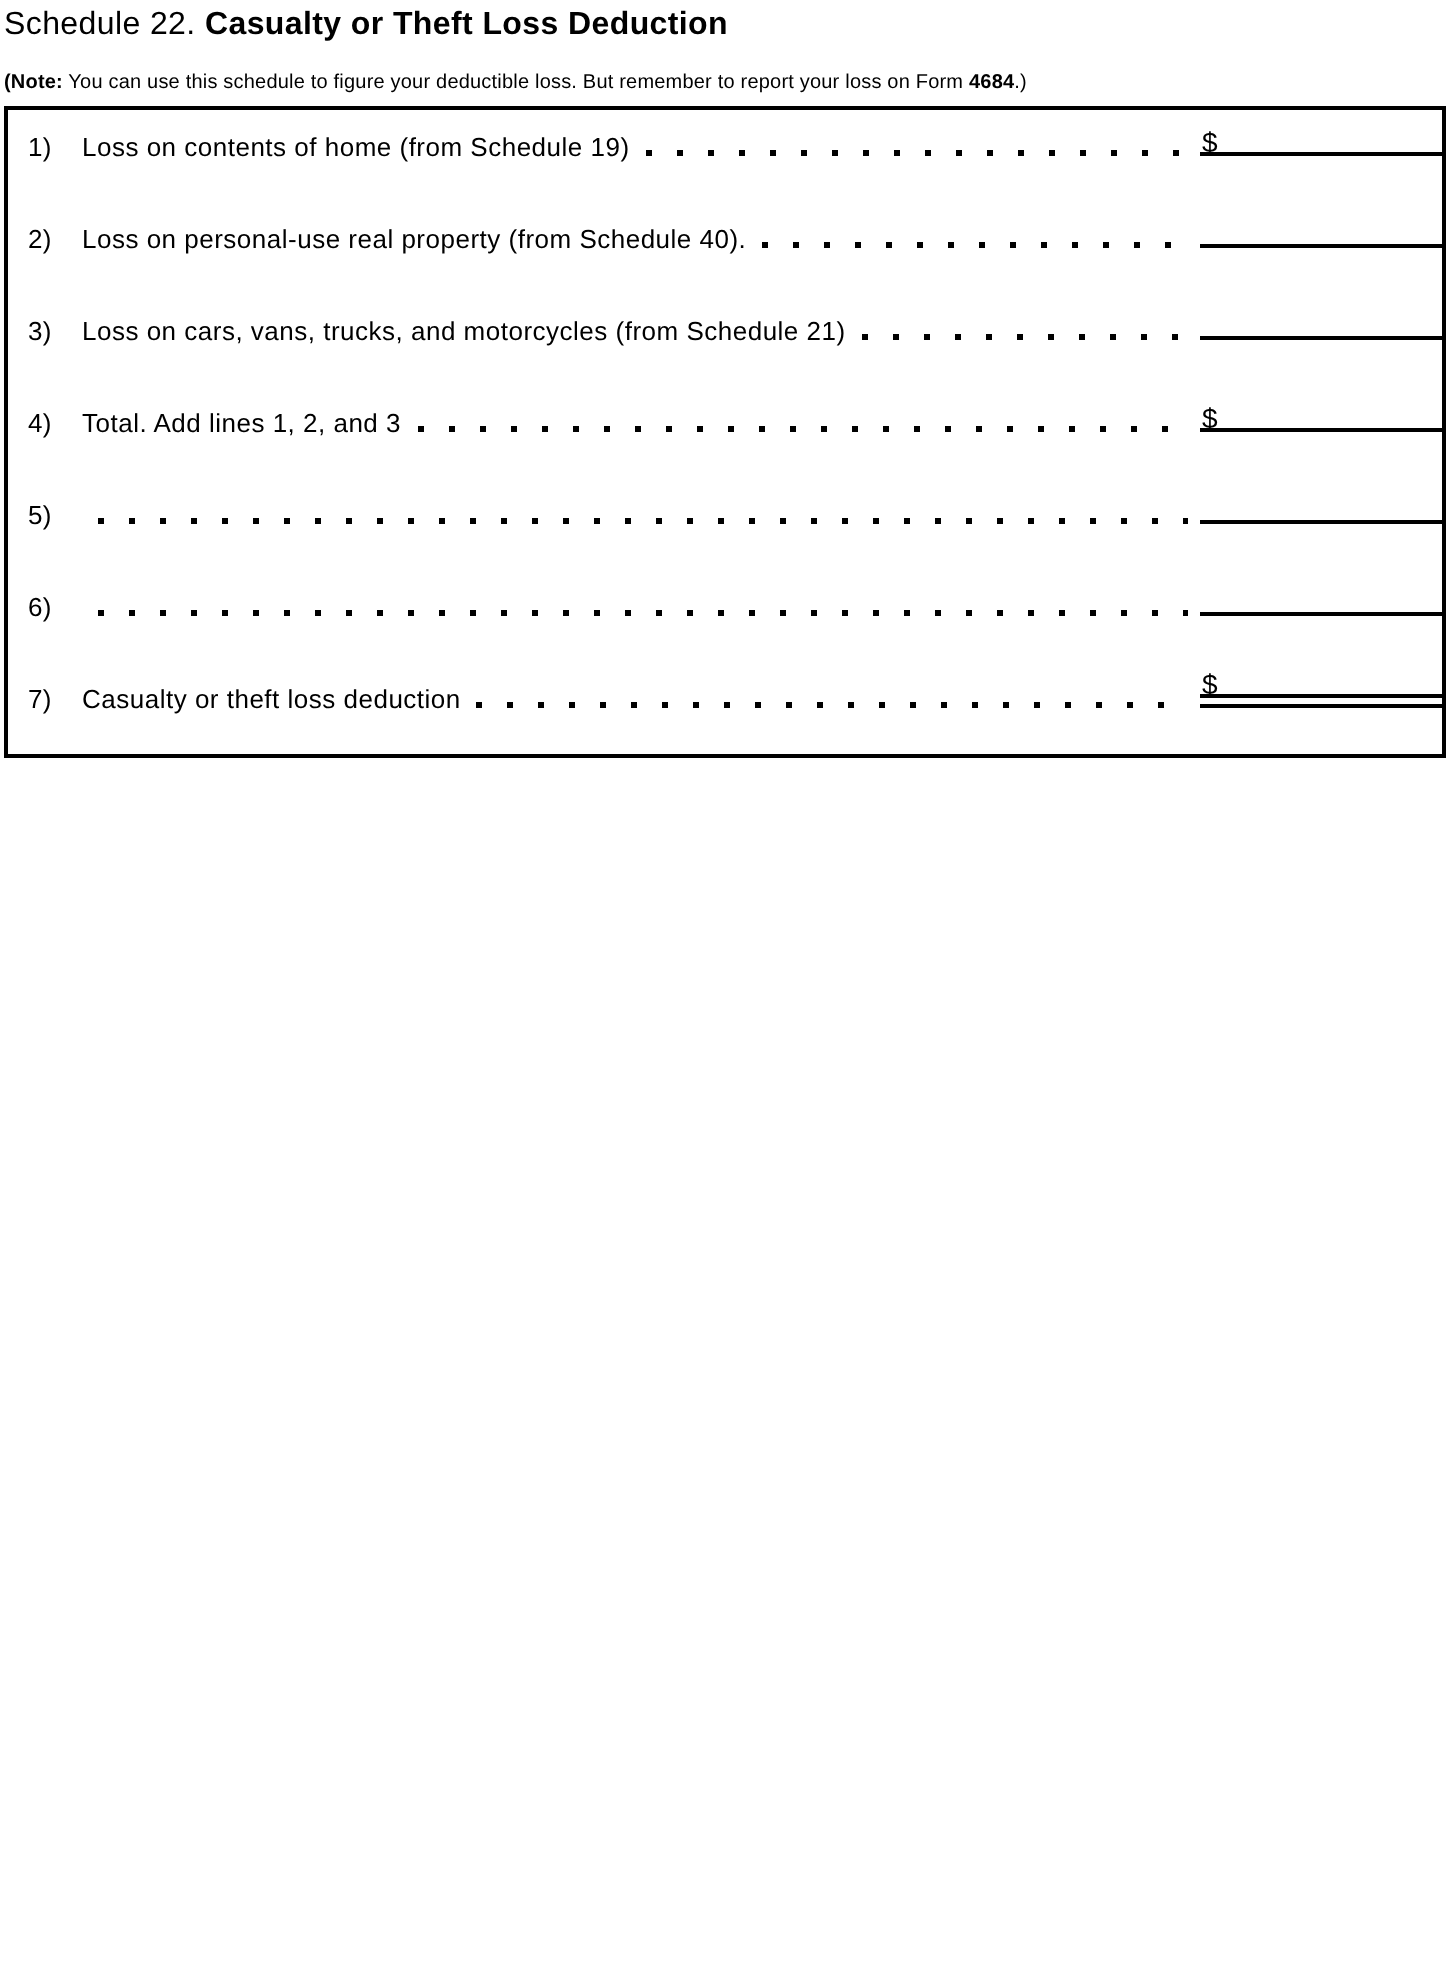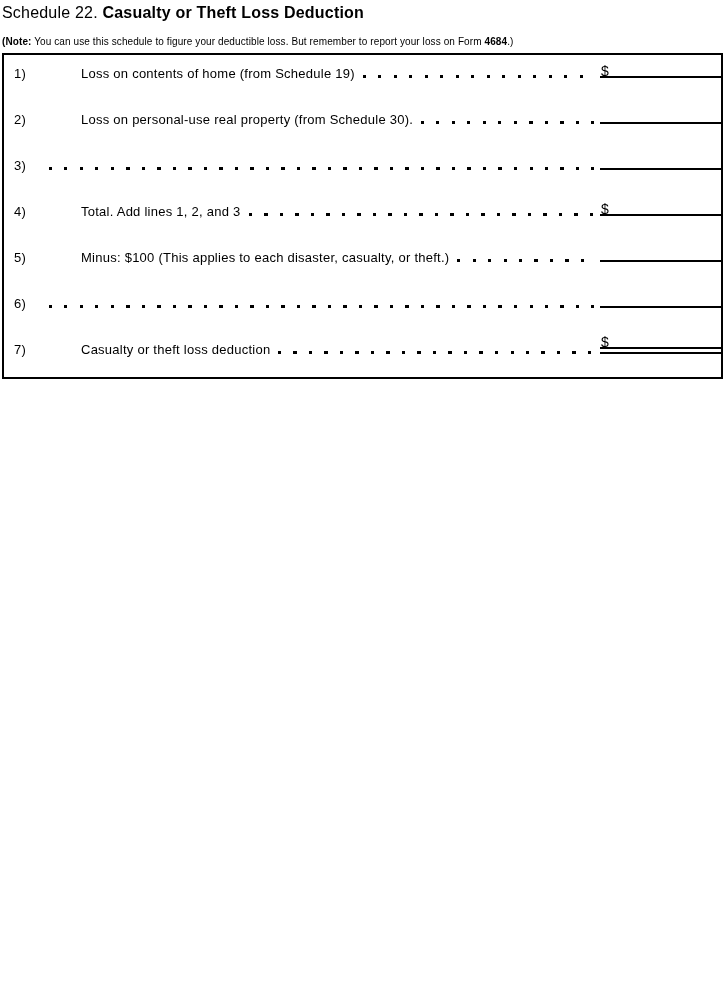--- a/index.html
+++ b/index.html
@@ -22,21 +22,21 @@
     border: 2px solid #000;
     background: #fff;
   }
   .row {
     display: flex;
     align-items: baseline;
     height: 46px;
     padding: 11px 0 0 10px;
   }
   .num { flex: 0 0 27px; font-size: 13px; letter-spacing: 0.2px; }
-  .label { font-size: 13px; letter-spacing: 0.25px; white-space: nowrap; margin-left: 40px; }
+  .label { font-size: 13px; letter-spacing: 0.25px; white-space: nowrap; }
   .label b { font-weight: normal; }
   .leader {
     flex: 1 1 auto;
     height: 3px;
     margin: 0 6px 0 8px;
     background-image: repeating-linear-gradient(90deg, #000 0, #000 3px, transparent 3px, transparent 15.5px);
   }
   .answer {
     flex: 0 0 121px;
     position: relative;
@@ -72,47 +72,47 @@
       <span class="num">1)</span>
       <span class="label"><b class="label-bold"></b><span class="label-rest">Loss on contents of home (from Schedule 19)</span></span>
       <span class="leader"></span>
       <span class="answer rule-single">
         <span class="dollar">$</span>
       </span>
     </div>
 
     <div class="row">
       <span class="num">2)</span>
-      <span class="label"><b class="label-bold"></b><span class="label-rest">Loss on personal-use real property (from Schedule 30).</span></span>
+      <span class="label"><b class="label-bold"></b><span class="label-rest">Loss on personal-use real property (from Schedule 40).</span></span>
       <span class="leader"></span>
       <span class="answer rule-single">
         <span class="dollar"></span>
       </span>
     </div>
 
     <div class="row">
       <span class="num">3)</span>
+      <span class="label"><b class="label-bold"></b><span class="label-rest">Loss on cars, vans, trucks, and motorcycles (from Schedule 21)</span></span>
       <span class="leader"></span>
       <span class="answer rule-single">
         <span class="dollar"></span>
       </span>
     </div>
 
     <div class="row">
       <span class="num">4)</span>
       <span class="label"><b class="label-bold">Total.</b><span class="label-rest"> Add lines 1, 2, and 3</span></span>
       <span class="leader"></span>
       <span class="answer rule-single">
         <span class="dollar">$</span>
       </span>
     </div>
 
     <div class="row">
       <span class="num">5)</span>
-      <span class="label"><b class="label-bold"></b><span class="label-rest">Minus: $100 (This applies to each disaster, casualty, or theft.)</span></span>
       <span class="leader"></span>
       <span class="answer rule-single">
         <span class="dollar"></span>
       </span>
     </div>
 
     <div class="row">
       <span class="num">6)</span>
       <span class="leader"></span>
       <span class="answer rule-single">

